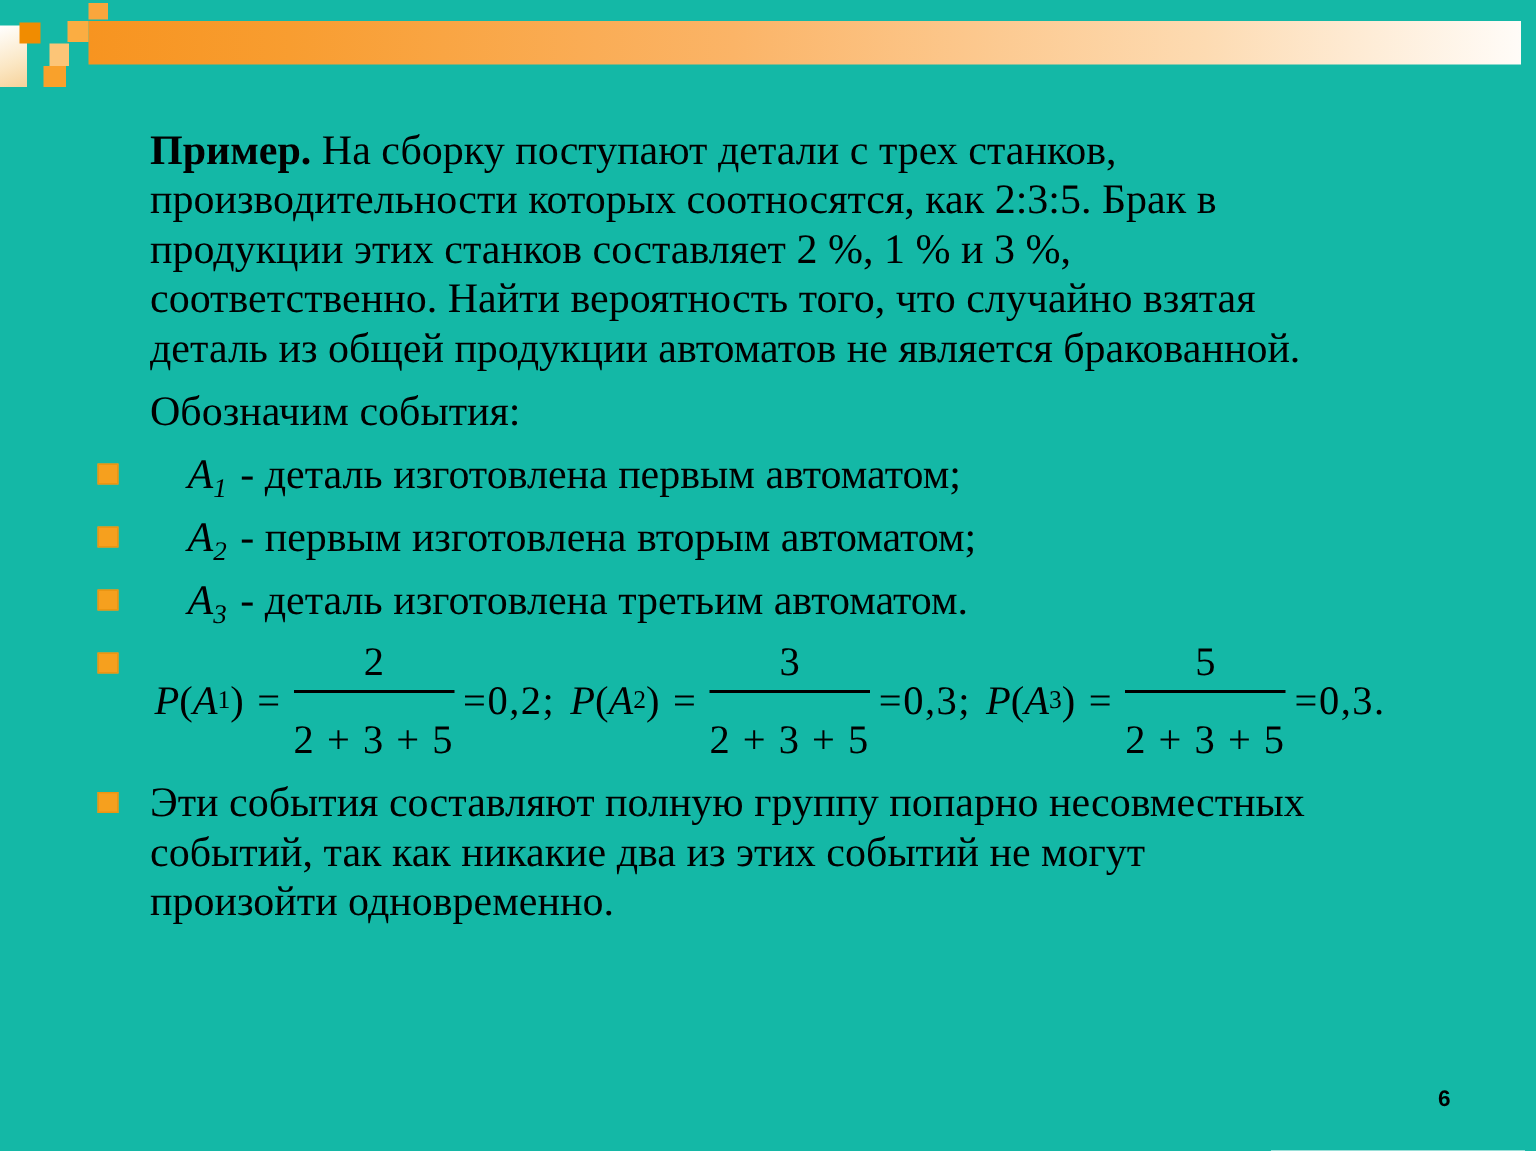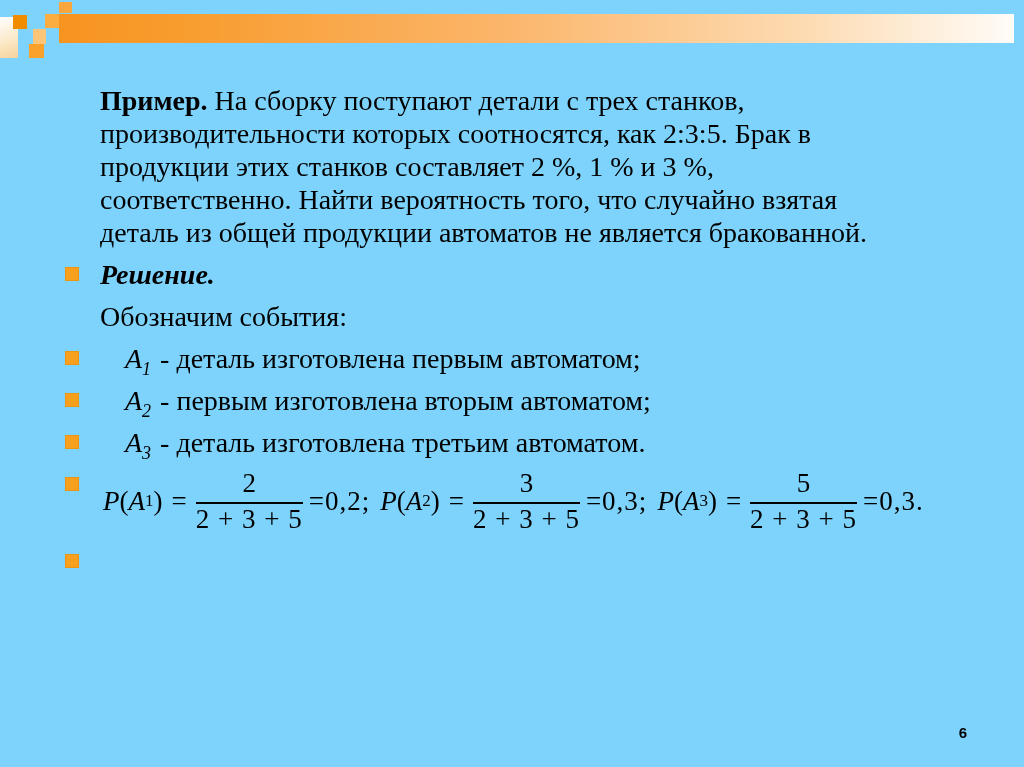--- a/index.html
+++ b/index.html
@@ -1,17 +1,17 @@
 <!DOCTYPE html>
 <html><head>
 <meta charset="utf-8">
 <style>
   html,body { margin:0; padding:0; background:#ffffff; }
   .slide {
-    position:relative; width:1024px; height:767px; background:#7dd3fc;
+    position:relative; width:1024px; height:767px; background:#14b8a6;
     font-family:"Liberation Serif","DejaVu Serif",serif; color:#000000;
     overflow:hidden;
   }
 
   
   .accent-bar {
     position:absolute; left:59px; top:14px; width:955px; height:29px;
     background:linear-gradient(90deg,#f79420 0%,#f89d30 14%,#fbb467 45%,#fddbb2 78%,#fffcf8 100%);
   }
   .sq { position:absolute; }
@@ -48,21 +48,21 @@
   .formula {
     display:flex; align-items:center; margin:8px 0 0 40px;
     font-size:27px; line-height:30px;
   }
   .expr { display:inline-flex; align-items:center; white-space:nowrap; }
   .var { font-style:italic; }
   .fsub { font-size:17px; line-height:0; }
   .eq { margin:0 9px; }
   .frac { display:inline-flex; flex-direction:column; text-align:center; vertical-align:middle; }
   .frac .num { display:block; border-bottom:2px solid #000; padding:0 10px 4px; }
-  .frac .den { display:block; padding-top:0; letter-spacing:1px; }
+  .frac .den { display:block; padding-top:16px; letter-spacing:1px; }
   .res { margin-left:6px; letter-spacing:1px; }
   .expr + .expr { margin-left:10px; }
 
   .conclusion-wrap { margin-top:11px; }
 
   .page-num {
     position:absolute; right:57px; bottom:26px;
     font-family:"Liberation Sans","DejaVu Sans",sans-serif;
     font-weight:bold; font-size:15px; color:#000;
   }
@@ -83,24 +83,20 @@
   </div>
 
   <div class="content">
 
     <p class="txt intro"><span class="lead">Пример.</span><span> На сборку поступают детали с трех станков,
 производительности которых соотносятся, как 2:3:5. Брак в
 продукции этих станков составляет 2 %, 1 % и 3 %,
 соответственно. Найти вероятность того, что случайно взятая
 деталь из общей продукции автоматов не является бракованной.</span></p>
 
-    <div class="txt item">
-      <span class="bullet"></span>
-      <span class="solution">Решение.</span>
-    </div>
 
     <div class="txt no-bullet">Обозначим события:</div>
 
     <div class="txt item">
       <span class="bullet"></span>
       <span class="evsym"><span>A</span><sub>1</sub></span><span class="evtext">- деталь изготовлена первым автоматом;</span>
     </div>
 
     <div class="txt item">
       <span class="bullet"></span>
@@ -153,19 +149,22 @@
           <span class="frac">
             <span class="num">5</span>
             <span class="den">2 + 3 + 5</span>
           </span>
           <span class="res">=0,3.</span>
         </span>
     </div>
 
     <div class="txt item conclusion-wrap">
       <span class="bullet"></span>
+      <span class="pre">Эти события составляют полную группу попарно несовместных
+событий, так как никакие два из этих событий не могут
+произойти одновременно.</span>
     </div>
 
   </div>
 
   <div class="page-num">6</div>
 
 </div>
 
 </body></html>

